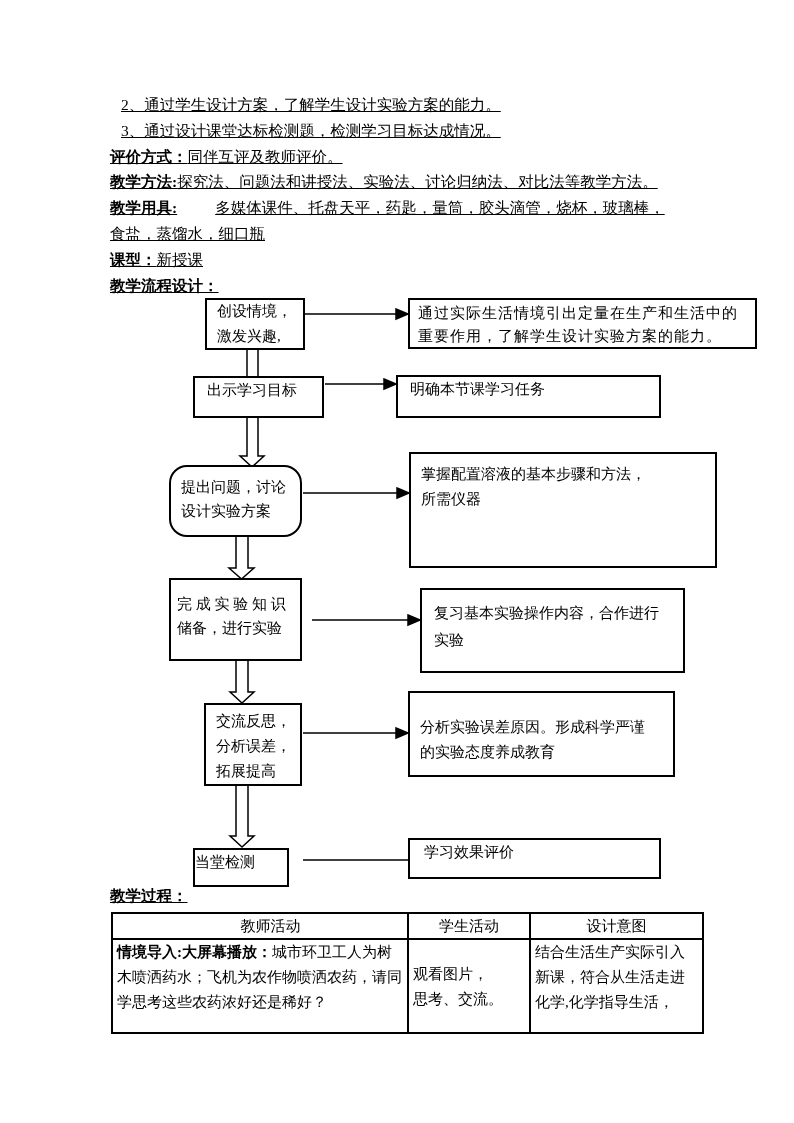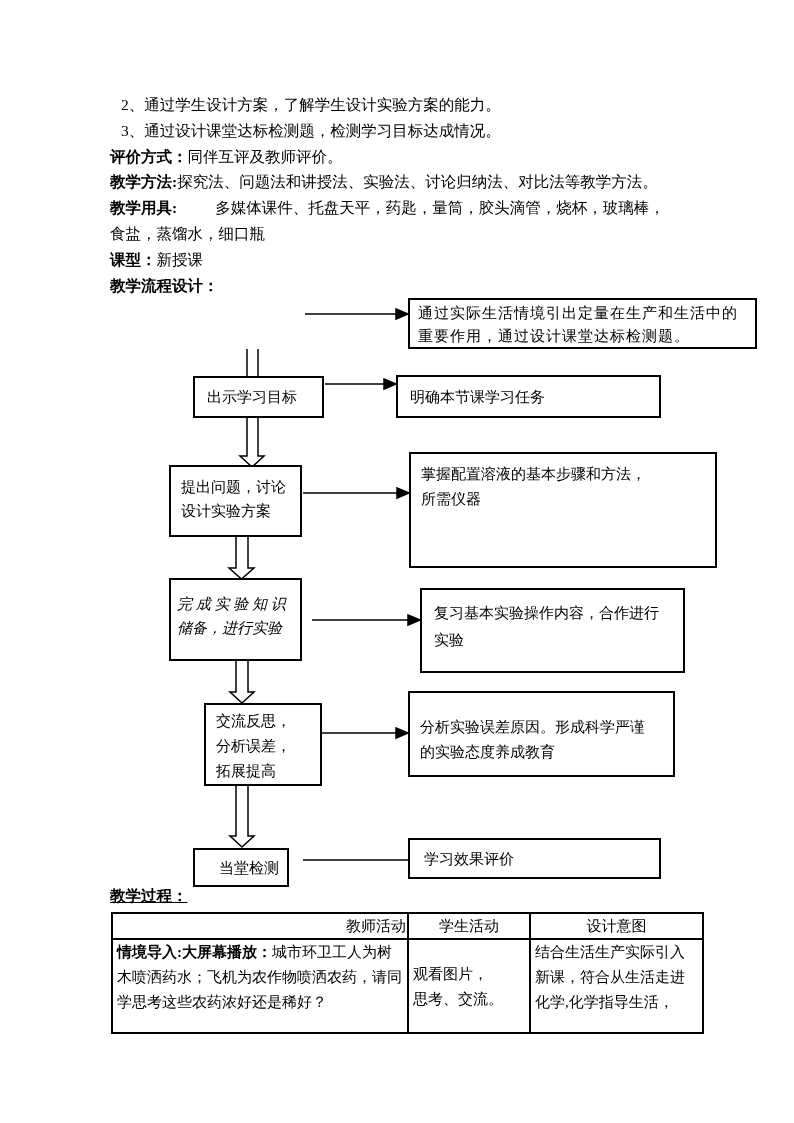--- a/index.html
+++ b/index.html
@@ -6,57 +6,57 @@
   .page{
     position:relative;
     width:794px;height:1123px;
     margin:0 auto;
     background:#ffffff;
     font-family:"Liberation Serif","DejaVu Serif",serif;
     color:#000;
     overflow:hidden;
   }
   
-  .doc-text{position:absolute;left:110px;top:92px;width:586px;font-size:15.5px;line-height:25.8px;}
+  .doc-text{position:absolute;left:110px;top:92px;width:586px;font-size:15.5px;line-height:25.8px;text-decoration:underline;}
   .doc-text p{margin:0;}
   .indent{margin-left:11px !important;}
   .b{font-weight:bold;}
   .tools-label{margin-right:38px;}
   
   .flow-box{
     position:absolute;border:2px solid #000;box-sizing:border-box;background:#fff;
     font-size:15px;line-height:24px;white-space:pre-line;
   }
-  .vcenter{display:flex;align-items:center;}
+  .vcenter{display:flex;}
   #fb1{left:205px;top:298px;width:100px;height:52px;padding:0 0 0 10px;line-height:25px;display:flex;align-items:center;}
   #fb2{left:193px;top:376px;width:131px;height:42px;padding-left:12px;}
-  #fb3{left:169px;top:465px;width:133px;height:72px;padding:8px 4px 0 10px;}
-  #fb4{left:169px;top:578px;width:133px;height:83px;padding:12px 2px 0 6px;font-style:italic;}
-  #fb5{left:204px;top:703px;width:118px;height:83px;padding:4px 0 0 10px;line-height:25px;}
-  #fb6{left:193px;top:848px;width:96px;height:39px;padding-left:24px;}
+  #fb3{left:169px;top:465px;width:133px;height:72px;padding:8px 4px 0 10px;border-radius:18px;}
+  #fb4{left:169px;top:578px;width:133px;height:83px;padding:12px 2px 0 6px;}
+  #fb5{left:204px;top:703px;width:98px;height:83px;padding:4px 0 0 10px;line-height:25px;}
+  #fb6{left:193px;top:848px;width:96px;height:39px;padding-left:0;}
   #nb1{left:408px;top:298px;width:349px;height:51px;padding:2px 8px 0 8px;line-height:23px;letter-spacing:1px;}
   #nb2{left:396px;top:375px;width:265px;height:43px;padding-left:12px;}
   #nb3{left:409px;top:452px;width:308px;height:116px;padding:8px 10px 0 10px;line-height:25px;}
   #nb4{left:420px;top:588px;width:265px;height:85px;padding:10px 12px 0 12px;line-height:27px;}
   #nb5{left:408px;top:691px;width:267px;height:86px;padding:22px 10px 0 10px;line-height:25px;}
   #nb6{left:408px;top:838px;width:253px;height:41px;padding-left:14px;}
   .flow-svg{position:absolute;left:0;top:0;width:794px;height:1123px;}
   
   .process-title{position:absolute;left:110px;top:886px;font-size:15.5px;font-weight:bold;text-decoration:underline;}
   
   .process-table{
     position:absolute;left:111px;top:912px;
     border-collapse:collapse;table-layout:fixed;width:591px;
     font-size:15px;
   }
   .process-table th,.process-table td{
     border:2px solid #000;vertical-align:top;overflow:hidden;
   }
   .process-table th{font-weight:normal;height:22px;line-height:22px;}
-  .th-teacher{text-align:right;padding-left:22px;}
+  .th-teacher{text-align:center;padding-left:22px;}
   .th-center{text-align:center;}
   .process-table td{height:70px;line-height:25px;padding:0 4px;}
   .td-student{padding-top:22px !important;white-space:pre-line;}
 </style>
 </head>
 <body>
 
 <div class="page">
 
   <div class="doc-text">
@@ -90,32 +90,34 @@
     <g stroke="#000" stroke-width="1.5" fill="#fff">
       <line x1="247" y1="349" x2="247" y2="378"></line>
       <line x1="258" y1="349" x2="258" y2="378"></line>
       <path d="M247,417 L247,456 L240,456 L252,467 L264,456 L258,456 L258,417"></path>
       <path d="M236,536 L236,568 L229,568 L241.5,579 L254,568 L248,568 L248,536"></path>
       <path d="M236,660 L236,692 L230,692 L242,703 L254,692 L248,692 L248,660"></path>
       <path d="M236,785 L236,836 L230,836 L242,847 L254,836 L248,836 L248,785"></path>
     </g>
   </svg>
 
+  <div class="flow-box" id="fb1"><span>创设情境，
+激发兴趣,</span></div>
   <div class="flow-box vcenter" id="fb2"><span>出示学习目标</span></div>
   <div class="flow-box" id="fb3"><span>提出问题，讨论
 设计实验方案</span></div>
   <div class="flow-box" id="fb4"><span>完 成 实 验 知 识
 储备，进行实验</span></div>
   <div class="flow-box" id="fb5"><span>交流反思，
 分析误差，
 拓展提高</span></div>
   <div class="flow-box vcenter" id="fb6"><span>当堂检测</span></div>
 
   <div class="flow-box" id="nb1"><span>通过实际生活情境引出定量在生产和生活中的
-重要作用，通过设计课堂达标检测题。</span></div>
+重要作用，了解学生设计实验方案的能力。</span></div>
   <div class="flow-box vcenter" id="nb2"><span>明确本节课学习任务</span></div>
   <div class="flow-box" id="nb3"><span>掌握配置溶液的基本步骤和方法，
 所需仪器</span></div>
   <div class="flow-box" id="nb4"><span>复习基本实验操作内容，合作进行
 实验</span></div>
   <div class="flow-box" id="nb5"><span>分析实验误差原因。形成科学严谨
 的实验态度养成教育</span></div>
   <div class="flow-box vcenter" id="nb6"><span>学习效果评价</span></div>
 
   <div class="process-title"><span>教学过程：</span></div>

